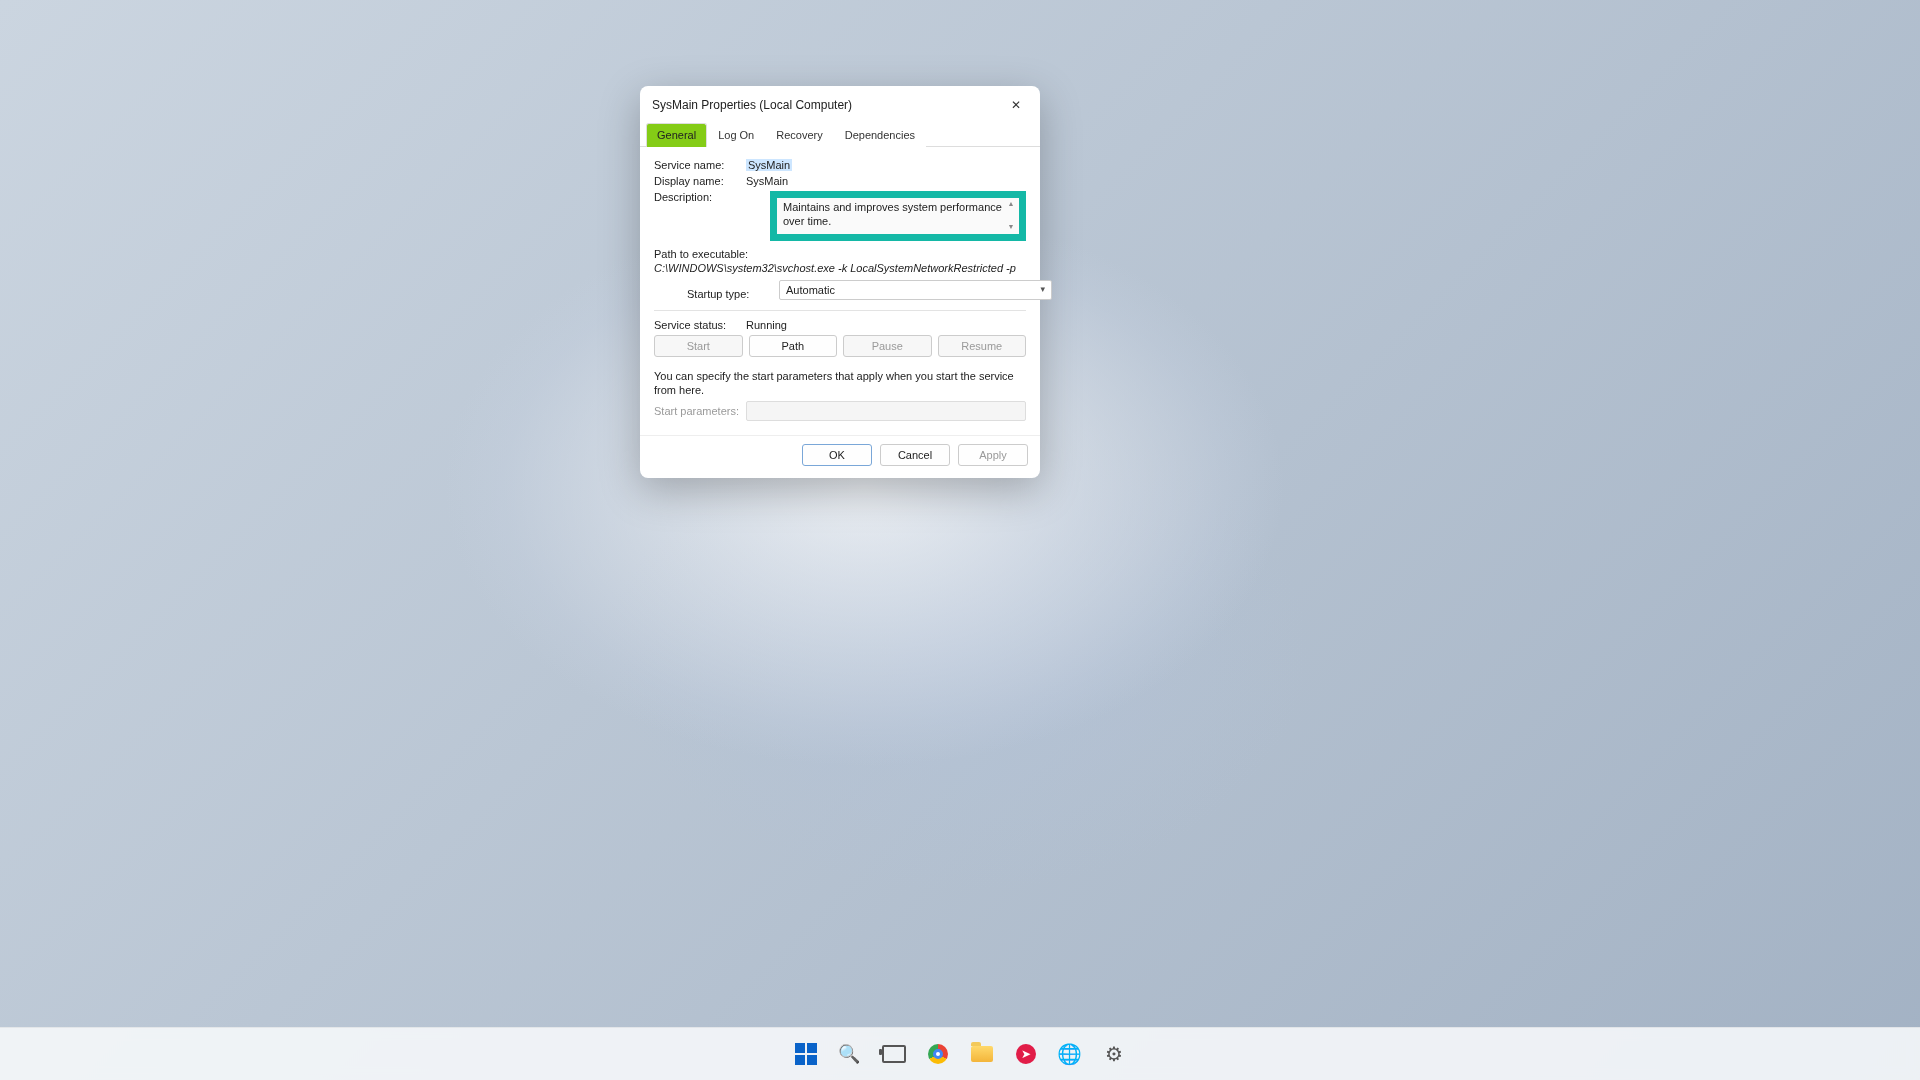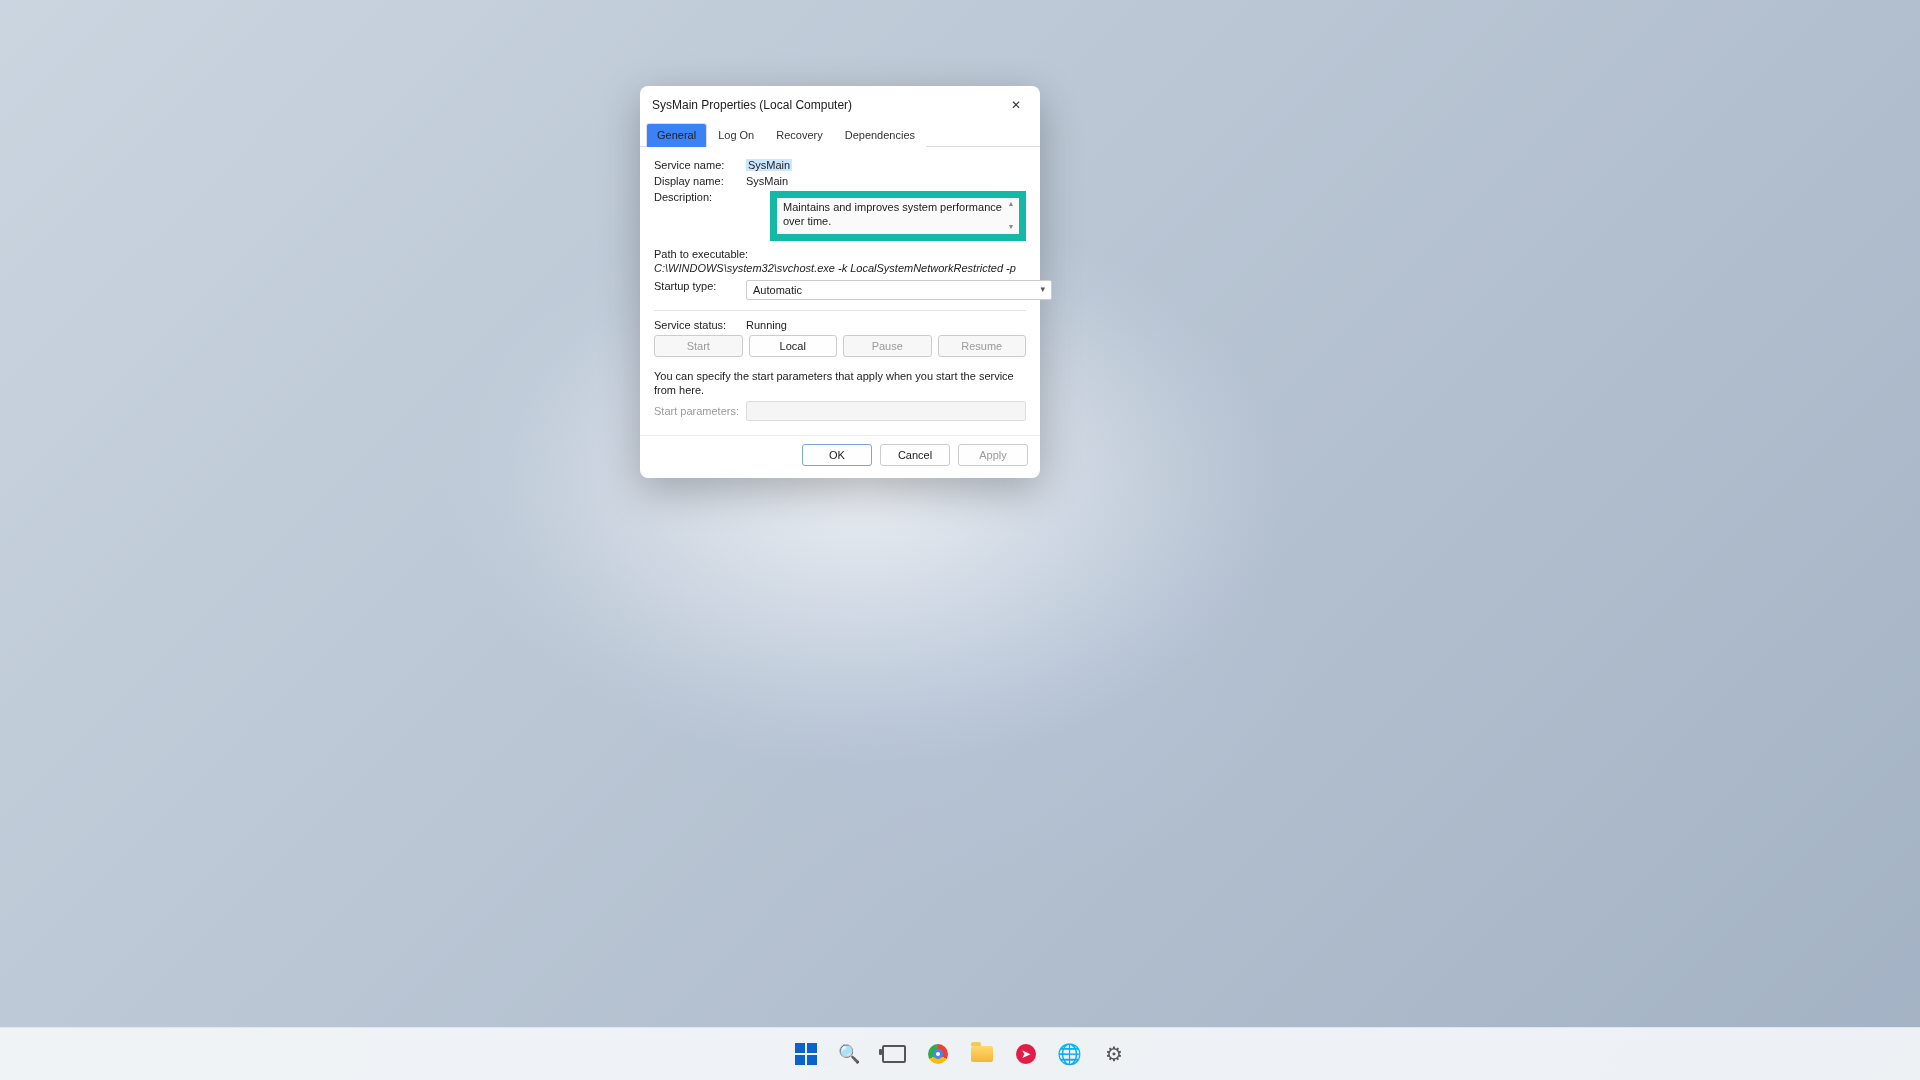--- a/index.html
+++ b/index.html
@@ -37,21 +37,21 @@
   }
 
   .tabs {
     display:flex; gap:0; padding:0 6px; border-bottom:1px solid #ddd;
     font-size:11px;
   }
   .tab {
     padding:5px 10px 6px; cursor:pointer; border:1px solid transparent; border-bottom:none;
     position:relative; top:1px; background:#fff; border-radius:3px 3px 0 0;
   }
-  .tab.active { border-color:#ddd; background:#3b82f6; }
+  .tab.active { border-color:#ddd; background:#84cc16; }
   .tab:not(.active){ color:#333; }
 
   .body { padding:8px 14px 4px; }
   .row { display:flex; align-items:flex-start; margin:4px 0; }
   .row .lbl { width:92px; flex-shrink:0; color:#222; }
   .row .val { flex:1; }
   .sel { background:#cde6ff; padding:0 2px; }
   .desc-box {
     flex:1; border:7px solid #14b8a6; padding:3px 6px; min-height:30px;
     position:relative; background:#fafafa; line-height:1.25;margin-left:24px;
@@ -160,39 +160,39 @@
           <div class="arrow">▼</div>
         </div>
       </div>
     </div>
 
     <div class="path-block">
       <div>Path to executable:</div>
       <div style="word-break:break-all;font-style:italic;">C:\WINDOWS\system32\svchost.exe -k LocalSystemNetworkRestricted -p</div>
     </div>
 
-    <div class="row" style="align-items:flex-start;">
+    <div class="row" style="align-items:flex-end;margin-left:33px;">
       <div class="lbl">Startup type:</div>
       <div class="val">
         <div class="select">
           <span>Automatic</span>
         </div>
       </div>
     </div>
 
     <hr class="sep">
 
     <div class="row">
       <div class="lbl">Service status:</div>
       <div class="val">Running</div>
     </div>
 
     <div class="btn-row">
       <div class="btn disabled">Start</div>
-      <div class="btn">Local</div>
+      <div class="btn">Path</div>
       <div class="btn disabled">Pause</div>
       <div class="btn disabled">Resume</div>
     </div>
 
     <div class="hint">You can specify the start parameters that apply when you start the service from here.</div>
 
     <div class="param-row">
       <div class="lbl2">Start parameters:</div>
       <div class="param-input" value=""></div>
     </div>

